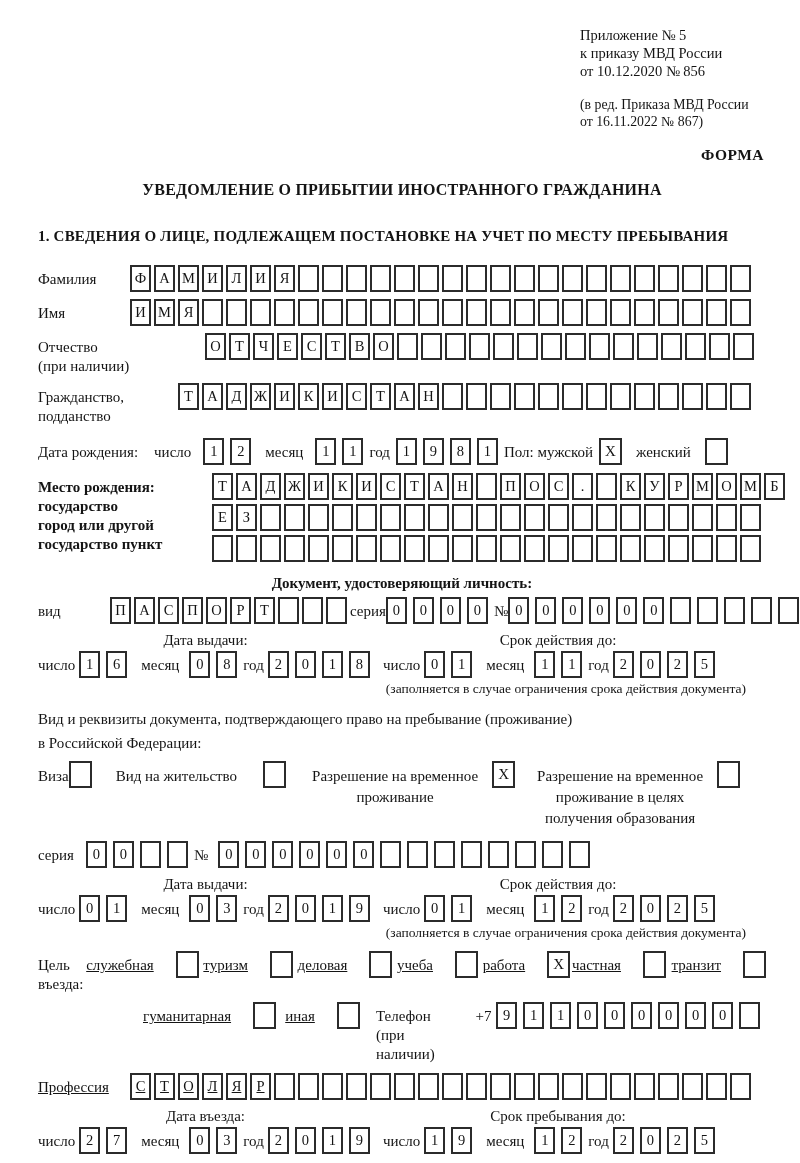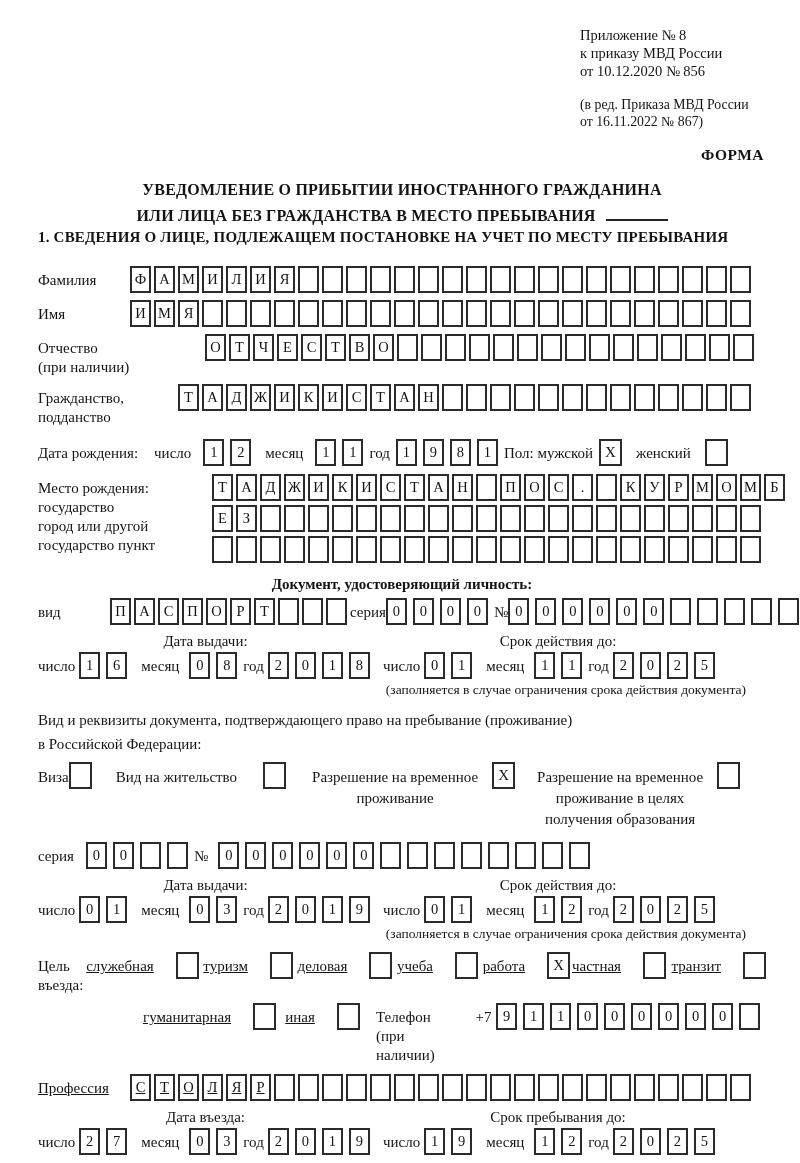--- a/index.html
+++ b/index.html
@@ -12,21 +12,21 @@
   .page { padding: 26px 34px 0 38px; width: 800px; }
 
   
   .hdr-block { margin-left: auto; width: 186px; font-size: 14.5px; line-height: 18px; }
   .hdr-block .rev { font-size: 13.8px; margin-top: 16px; line-height: 17px; }
   .forma { text-align: right; font-weight: bold; font-size: 15.5px; margin-top: 16px; padding-right: 2px; letter-spacing: .5px; }
 
   
   .title { text-align: center; font-weight: bold; font-size: 16px; line-height: 26px; margin-top: 13px; letter-spacing: .2px; }
   .title .blank { display: inline-block; width: 62px; border-bottom: 2px solid #222; height: 14px; margin-left: 10px; }
-  .sec1 { font-weight: bold; font-size: 15px; letter-spacing: .2px; }
+  .sec1 { font-weight: bold; font-size: 15px; margin-top: 25px; letter-spacing: .2px; }
 
   
   .frow { display: flex; align-items: flex-start; margin-top: 7px; }
   .flabel { flex: 0 0 auto; padding-top: 5px; line-height: 19px; }
   .cells { display: flex; flex-wrap: nowrap; }
   .cell {
     flex: 0 0 auto;
     width: 21px; height: 27px;
     border: 2px solid #2b2b2b;
     margin-right: 3px;
@@ -39,21 +39,21 @@
     width: 23px; height: 27px;
     border: 2px solid #2b2b2b;
     display: inline-flex; align-items: center; justify-content: center;
     font-size: 15px; background: #fff;
   }
   .stack > .cells { margin-bottom: 4px; }
 
   .w92  { width: 92px; }
   .w140 { width: 140px; }
   .w167 { width: 167px; }
-  .w174 { width: 174px; }
+  .w174 { width: 174px; font-weight: bold; }
   .w72  { width: 72px; }
 
   .inlbl { padding-top: 5px; line-height: 19px; }
 
   
   .birthrow { display: flex; align-items: flex-start; margin-top: 12px; }
 
   .center-bold { text-align: center; font-weight: bold; margin-top: 9px; font-size: 15px; }
 
   
@@ -79,33 +79,32 @@
   .purpose { display: flex; align-items: flex-start; margin-top: 10px; }
   .purpose .item { display: flex; align-items: flex-start; }
   .purpose .item .inlbl { padding-right: 22px; text-decoration: underline; }
 </style>
 </head>
 <body>
 
 <div class="page">
 
   <div class="hdr-block">
-    <div>Приложение № 8</div>
+    <div>Приложение № 5</div>
     <div>к приказу МВД России</div>
     <div>от 10.12.2020 № 856</div>
     <div class="rev">
       <div>(в ред. Приказа МВД России</div>
       <div>от 16.11.2022 № 867)</div>
     </div>
   </div>
   <div class="forma">ФОРМА</div>
 
   <div class="title">
     <div>УВЕДОМЛЕНИЕ О ПРИБЫТИИ ИНОСТРАННОГО ГРАЖДАНИНА</div>
-    <div><span>ИЛИ ЛИЦА БЕЗ ГРАЖДАНСТВА В МЕСТО ПРЕБЫВАНИЯ</span><span class="blank"></span></div>
   </div>
 
   <div class="sec1">1. СВЕДЕНИЯ О ЛИЦЕ, ПОДЛЕЖАЩЕМ ПОСТАНОВКЕ НА УЧЕТ ПО МЕСТУ ПРЕБЫВАНИЯ</div>
 
   <div class="frow" style="margin-top:20px;">
     <div class="flabel w92">Фамилия</div>
     <div class="cells">
         <span class="cell">Ф</span>
         <span class="cell">А</span>
         <span class="cell">М</span>

